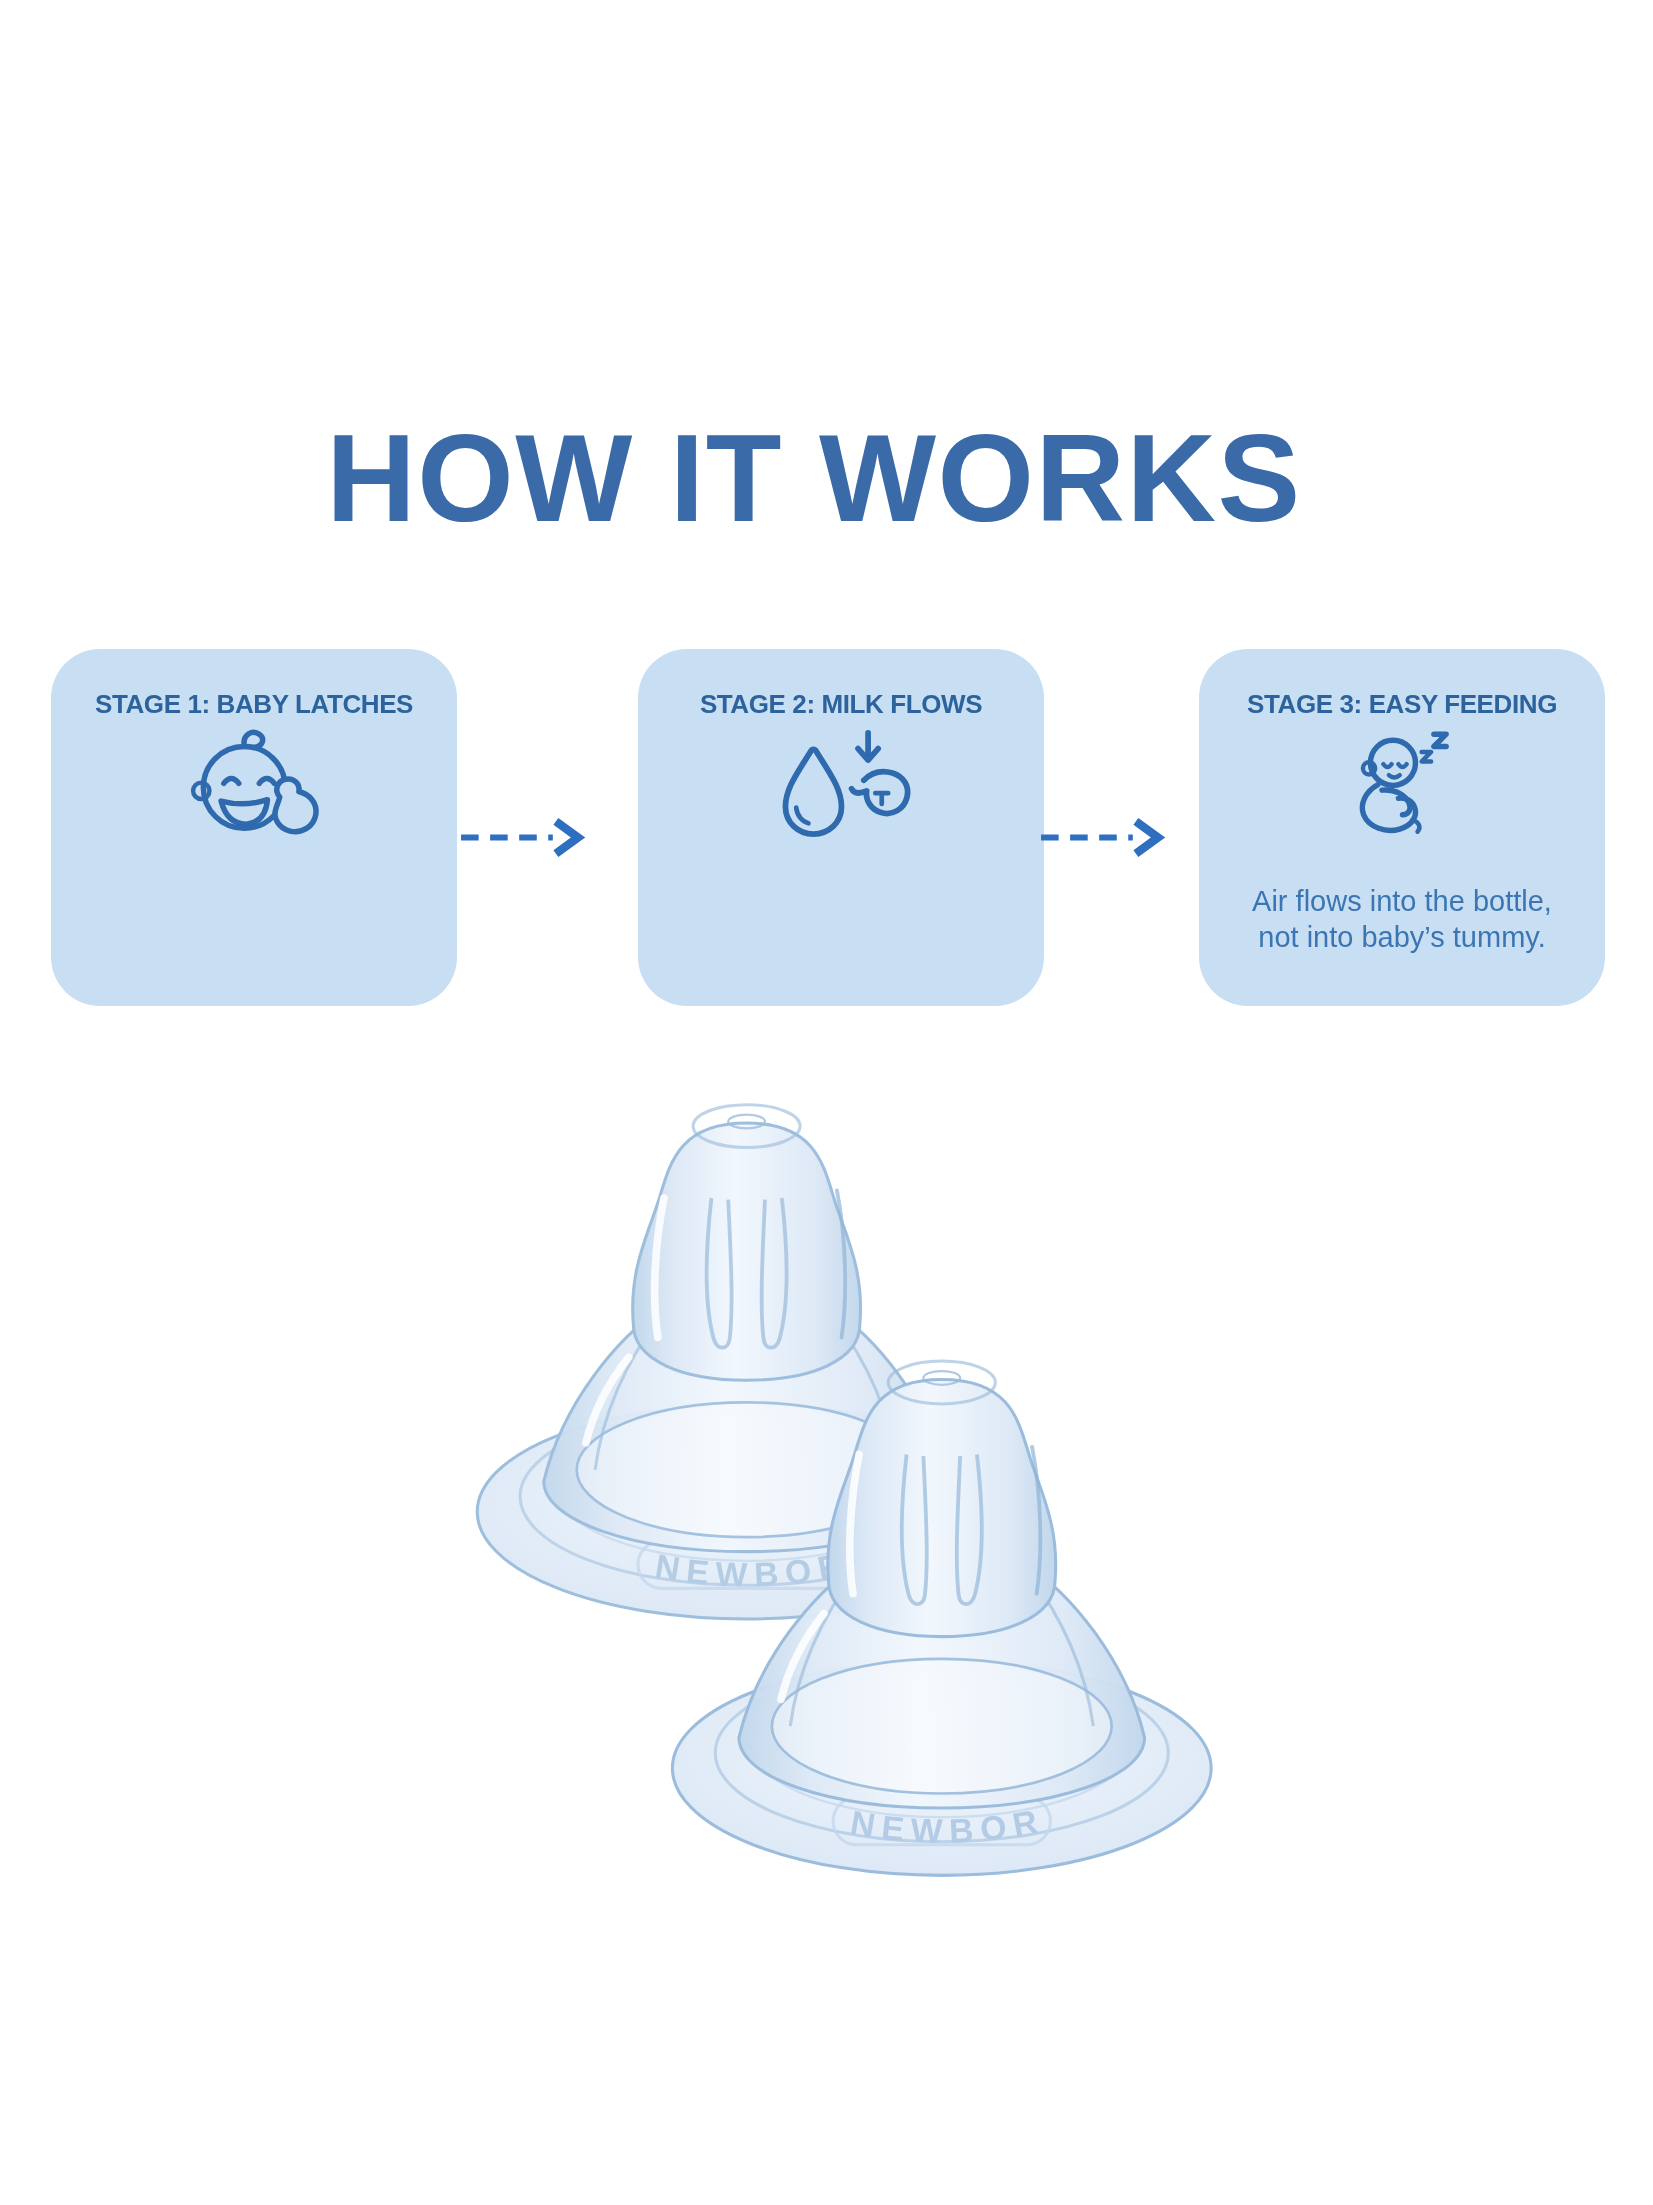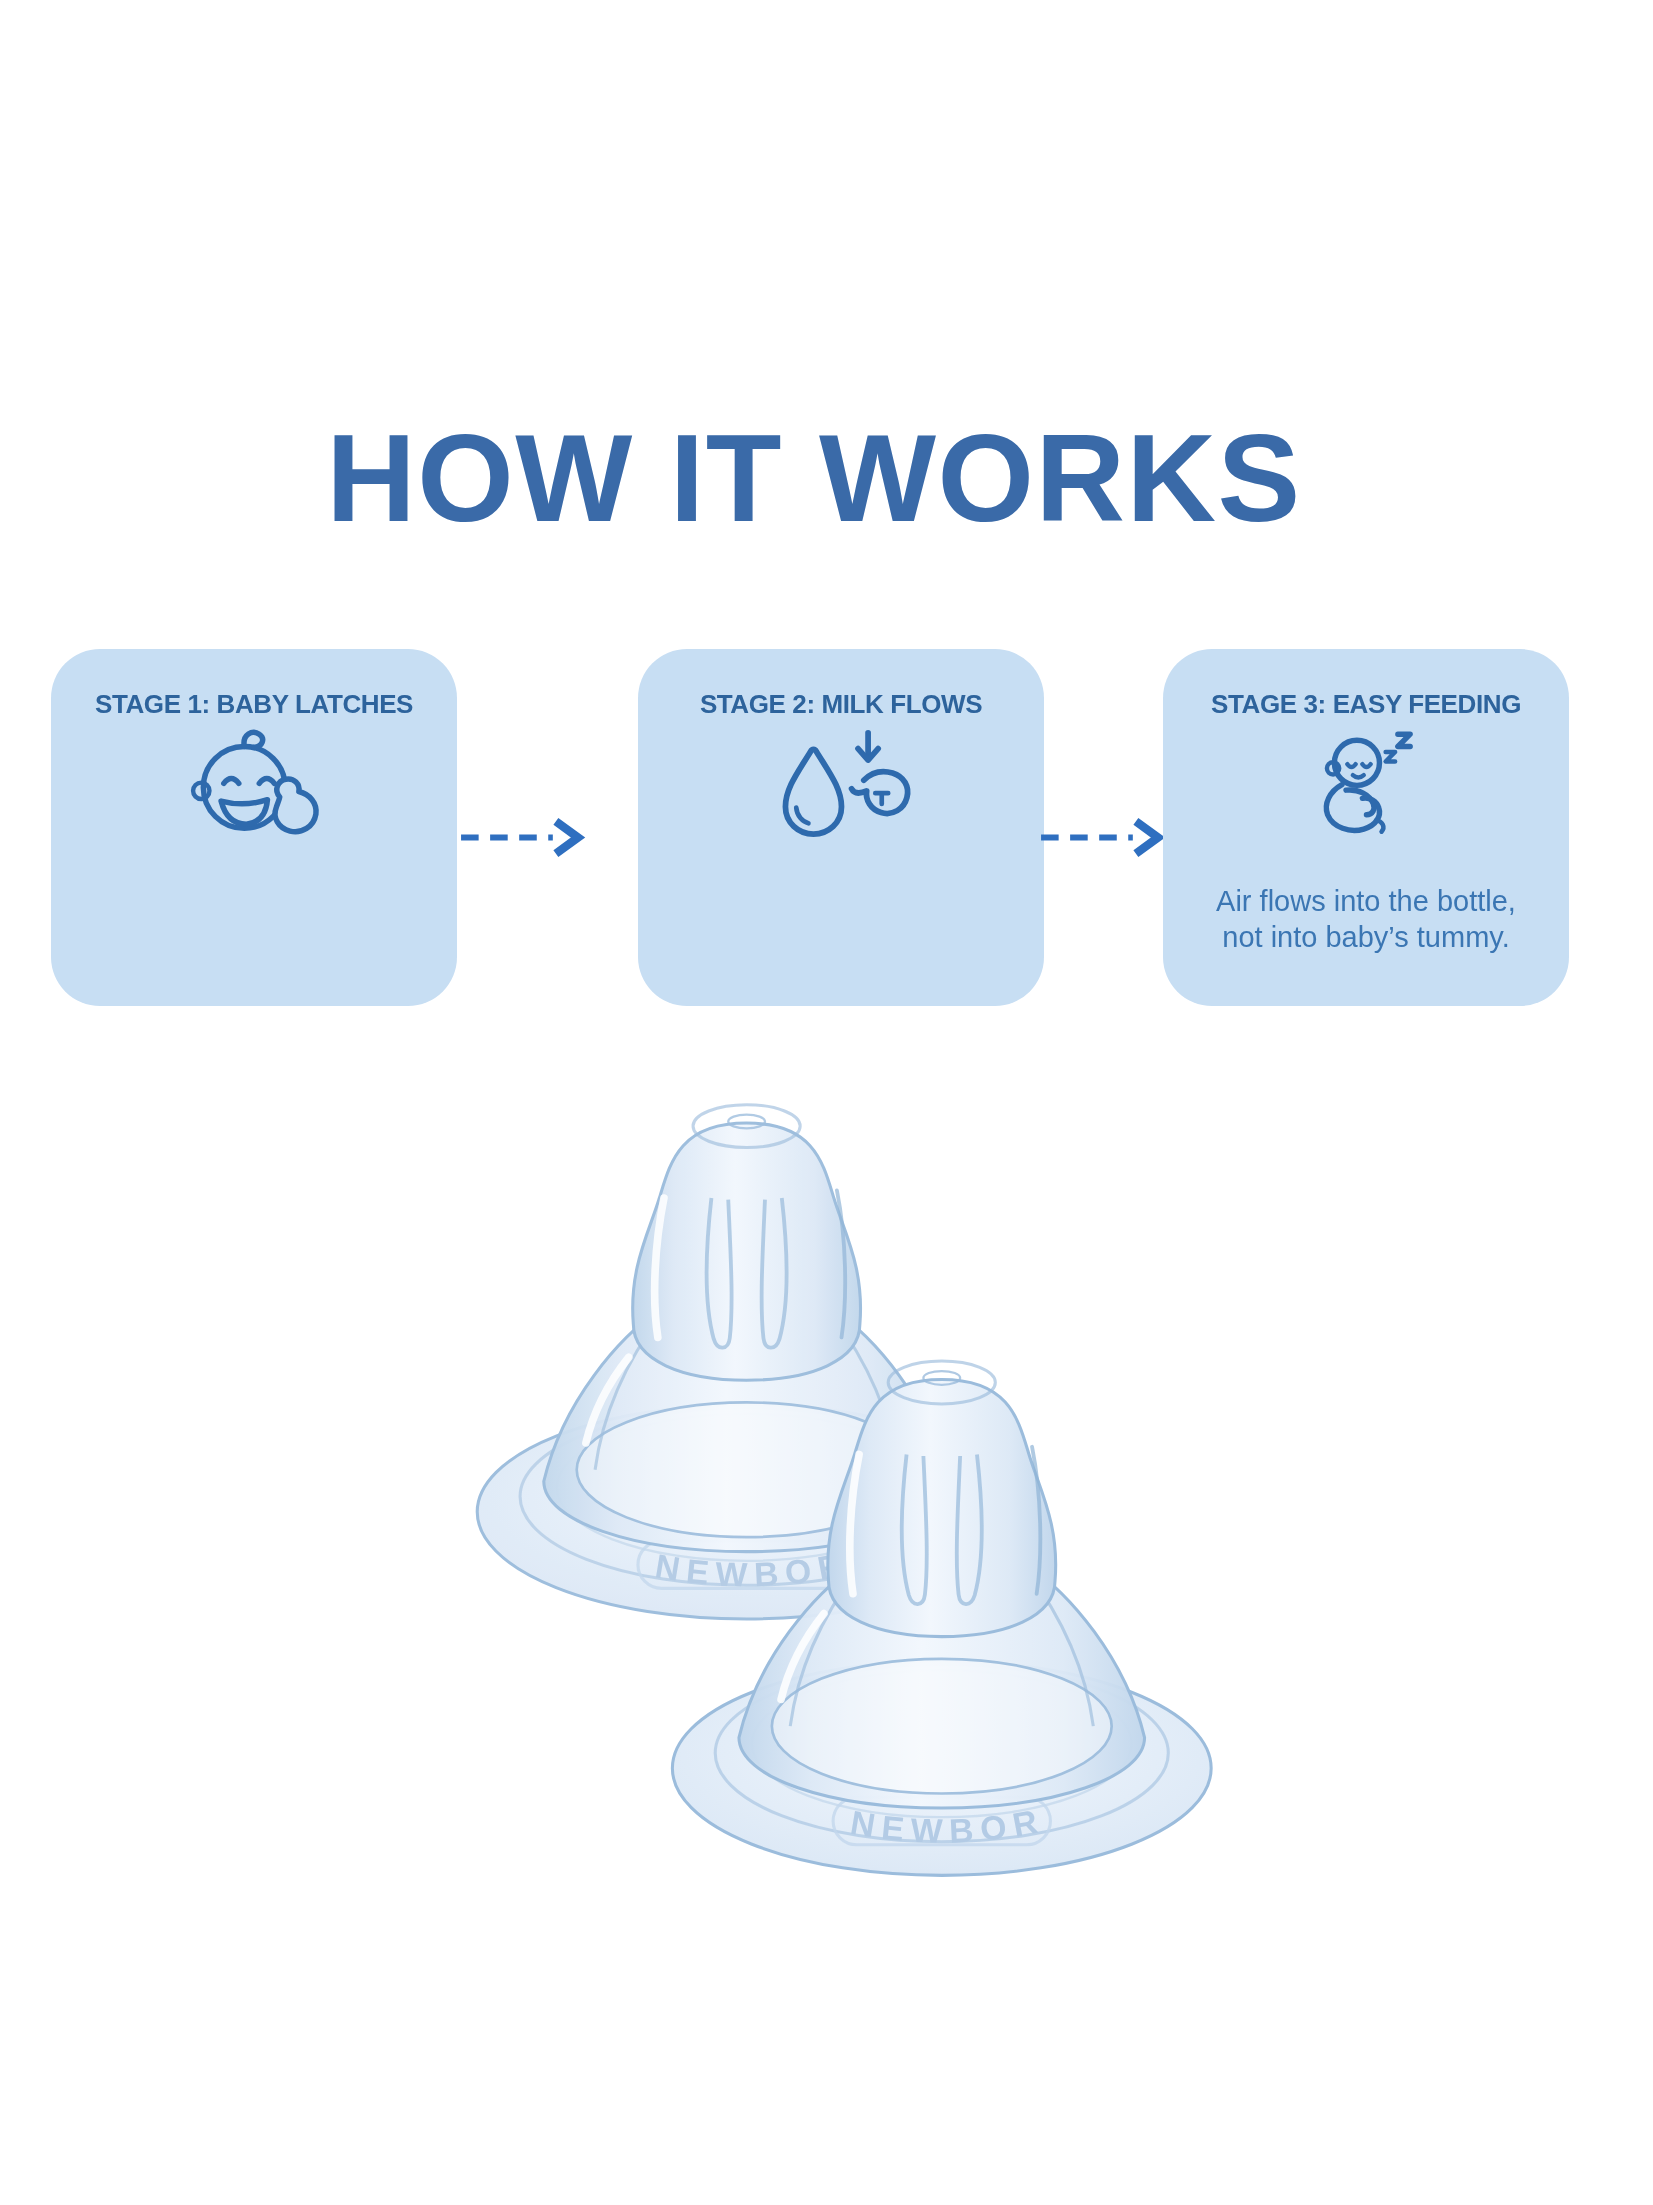--- a/index.html
+++ b/index.html
@@ -23,21 +23,21 @@
   
   .stage-card{
     position:absolute;top:649px;width:406px;height:357px;
     background:var(--card-bg,#c7def3);
     border-radius:49px;
     display:flex;flex-direction:column;align-items:center;
     box-sizing:border-box;padding-top:37px;
   }
   .card-1{left:51px;}
   .card-2{left:638px;}
-  .card-3{left:1163px;}
+  .card-3{left:1199px;}
   .stage-heading{
     margin:0;
     font-size:26px;line-height:37px;font-weight:bold;
     letter-spacing:-0.4px;text-align:center;
     color:var(--heading-color,#2d639c);
   }
   .icon-box{
     height:116px;margin-top:3.1px;
     display:flex;align-items:center;justify-content:center;
   }

